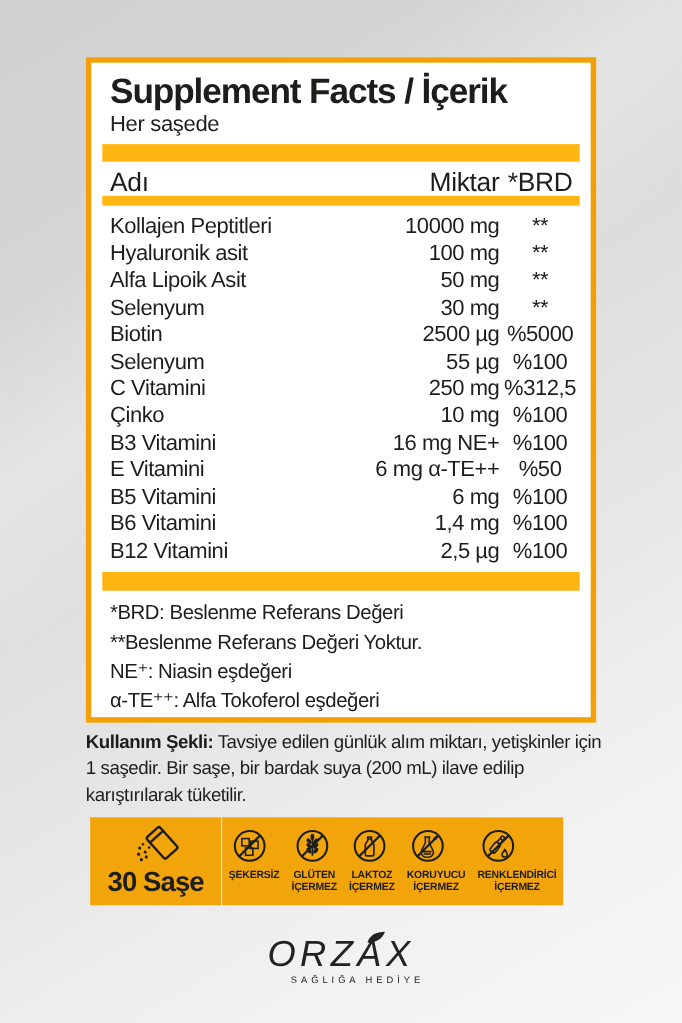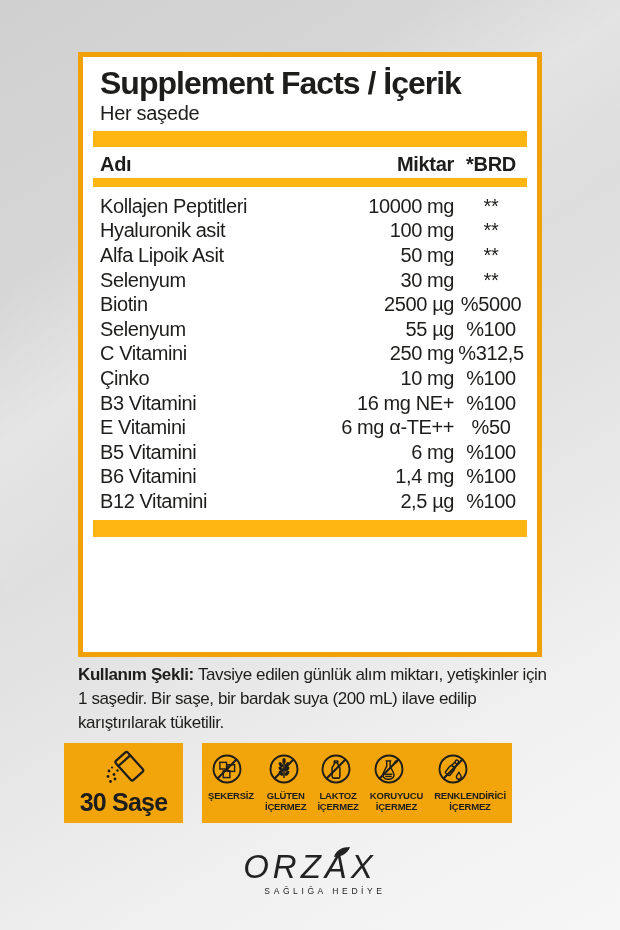--- a/index.html
+++ b/index.html
@@ -23,33 +23,33 @@
   .panel{
     position:absolute;left:78px;top:52px;width:464px;height:605px;box-sizing:border-box;
     background:#fff;border:5px solid var(--accent-border);
   }
   .p-title{position:absolute;left:17px;top:8px;font-size:32px;font-weight:bold;letter-spacing:-1px;white-space:nowrap;}
   .p-sub{position:absolute;left:17px;top:45px;font-size:20px;letter-spacing:-0.3px;}
   .bar{position:absolute;left:10px;width:434px;background:var(--accent-bar);}
   .bar1{top:74px;height:16px;}
   .bar2{top:121px;height:9px;}
   .bar3{top:463px;height:17px;}
-  .thead{position:absolute;left:17px;right:9px;top:96px;display:flex;font-weight:bold;font-size:20px;letter-spacing:-0.3px;}
+  .thead{position:absolute;left:17px;right:9px;top:96px;display:flex;font-weight:normal;font-size:24px;letter-spacing:-0.3px;}
   .rows{position:absolute;left:17px;right:9px;top:137px;}
   .row{display:flex;align-items:center;height:24.6px;font-size:20px;letter-spacing:-0.4px;}
   .c-name{flex:1;text-align:left;white-space:nowrap;}
   .c-amt{width:150px;text-align:right;white-space:nowrap;}
   .c-brd{width:74px;text-align:center;white-space:nowrap;}
   .foot{position:absolute;left:17px;top:487px;font-size:18.5px;line-height:26.5px;letter-spacing:-0.4px;}
   
   .usage{position:absolute;left:78px;top:663px;width:474px;font-size:17px;line-height:24px;letter-spacing:-0.4px;}
   .usage b{letter-spacing:-0.4px;}
   
   .badge{position:absolute;top:743px;height:80px;background:var(--badge-bg);box-sizing:border-box;}
-  .badge-left{left:64px;width:119px;display:flex;flex-direction:column;align-items:center;justify-content:flex-start;}
+  .badge-left{left:82px;width:119px;display:flex;flex-direction:column;align-items:center;justify-content:flex-start;}
   .sachet-wrap{margin-top:2px;height:46px;display:flex;align-items:center;justify-content:center;}
   .count{font-size:25px;font-weight:bold;letter-spacing:-0.8px;margin-top:-3px;}
   .badge-right{left:202px;width:310px;display:flex;justify-content:space-between;padding:7px 6px 0;}
   .bitem{display:flex;flex-direction:column;align-items:flex-start;min-width:0;}
   .bitem svg{flex:0 0 auto;}
   .blabel{margin-top:3px;font-size:9.5px;font-weight:bold;line-height:10.5px;text-align:center;letter-spacing:-0.2px;white-space:pre-line;}
   
   .brand{position:absolute;left:0;right:0;top:849px;text-align:center;}
   .brand-name{position:relative;display:inline-block;font-size:33px;letter-spacing:4px;color:#222;line-height:36px;font-style:italic;}
   .brand-leaf{position:absolute;top:-3px;right:26px;}
@@ -137,20 +137,26 @@
         </div>
       <div class="row">
           <span class="c-name">B12 Vitamini</span>
           <span class="c-amt">2,5 µg</span>
           <span class="c-brd">%100</span>
         </div>
     </div>
 
     <div class="bar bar3"></div>
 
+    <div class="foot">
+      <div>*BRD: Beslenme Referans Değeri</div>
+      <div>**Beslenme Referans Değeri Yoktur.</div>
+      <div>NE⁺: Niasin eşdeğeri</div>
+      <div>α-TE⁺⁺: Alfa Tokoferol eşdeğeri</div>
+    </div>
   </div>
 
   <div class="usage"><b>Kullanım Şekli:</b><span> Tavsiye edilen günlük alım miktarı, yetişkinler için 1 saşedir. Bir saşe, bir bardak suya (200 mL) ilave edilip karıştırılarak tüketilir.</span></div>
 
   <div class="badge badge-left">
     <div class="sachet-wrap">
       <svg width="56" height="46" viewBox="0 0 56 46" fill="none" stroke="#1D1D1B" stroke-width="2.2" stroke-linejoin="round" stroke-linecap="round">
         <g transform="rotate(-42 34 22)">
           <rect x="26" y="8" width="16" height="26" rx="2"></rect>
           <line x1="26" y1="13.5" x2="42" y2="13.5"></line>

